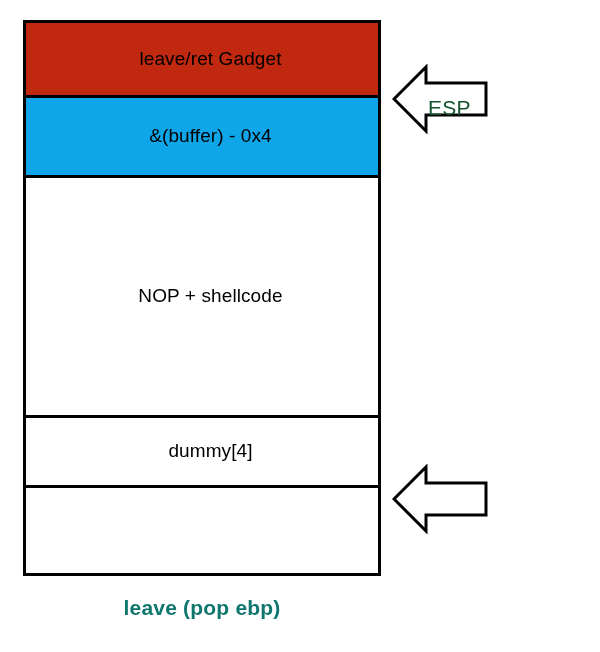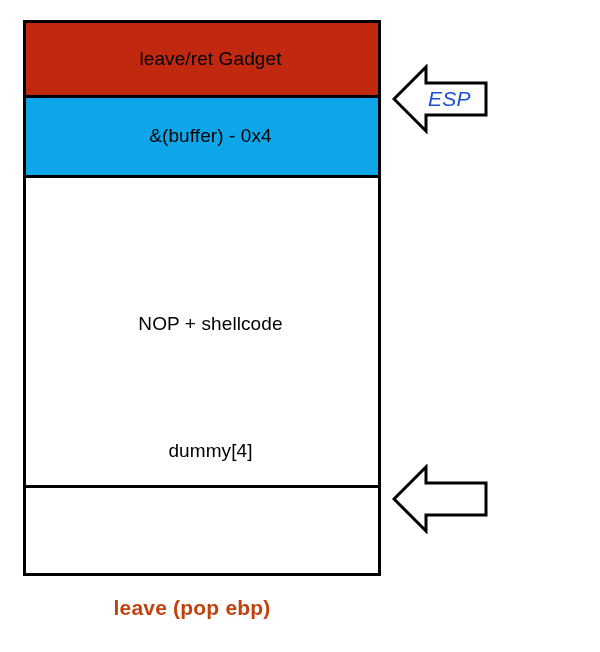--- a/index.html
+++ b/index.html
@@ -60,21 +60,20 @@
     top: 75px;
     height: 80px;
     background: #0ea5e9;
     border-bottom: 3px solid #000000;
   }
   .cell-shellcode {
     top: 155px;
     height: 240px;
     background: #ffffff;
     border-bottom: 3px solid #000000;
-    margin-top: 28px;
   }
   .cell-dummy {
     top: 395px;
     height: 70px;
     background: #ffffff;
     border-bottom: 3px solid #000000;
   }
   .cell-empty {
     top: 473px;
     height: 77px;
@@ -88,45 +87,44 @@
     height: 70px;
   }
   .arrow svg {
     display: block;
     width: 96px;
     height: 70px;
   }
   .arrow-label {
     position: absolute;
     left: 36px;
-    top: 0;
+    top: 9px;
     width: 58px;
     height: 70px;
     display: flex;
     align-items: center;
     justify-content: flex-start;
     font-size: 21px;
-    color: #1d4ed8;
+    color: #14532d;
     letter-spacing: 0.2px;
     pointer-events: none;
-    font-style: italic;
   }
   #arrow-esp { left: 392px; top: 64px; }
   #arrow-ebp { left: 392px; top: 464px; }
 
   
   .caption {
     position: absolute;
-    left: 13px;
+    left: 23px;
     top: 596px;
     width: 358px;
     text-align: center;
     font-size: 21px;
     font-weight: bold;
-    color: #c2410c;
+    color: #0f766e;
     letter-spacing: 0.2px;
   }
 </style>
 </head>
 <body>
 
 <div id="canvas">
 
   <div class="stack">
 

